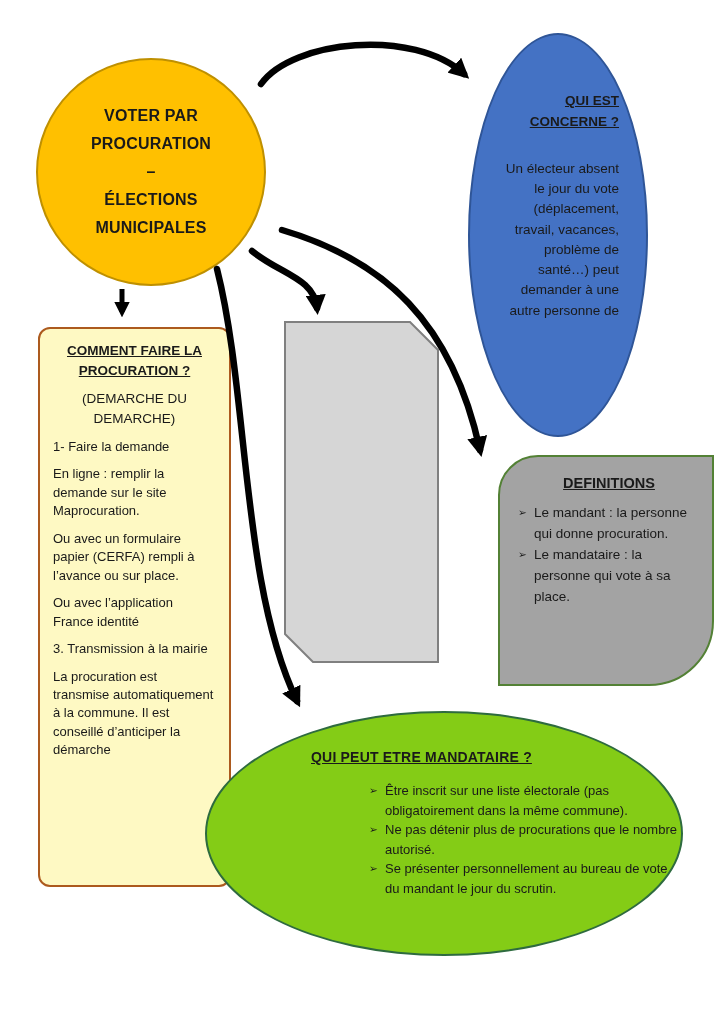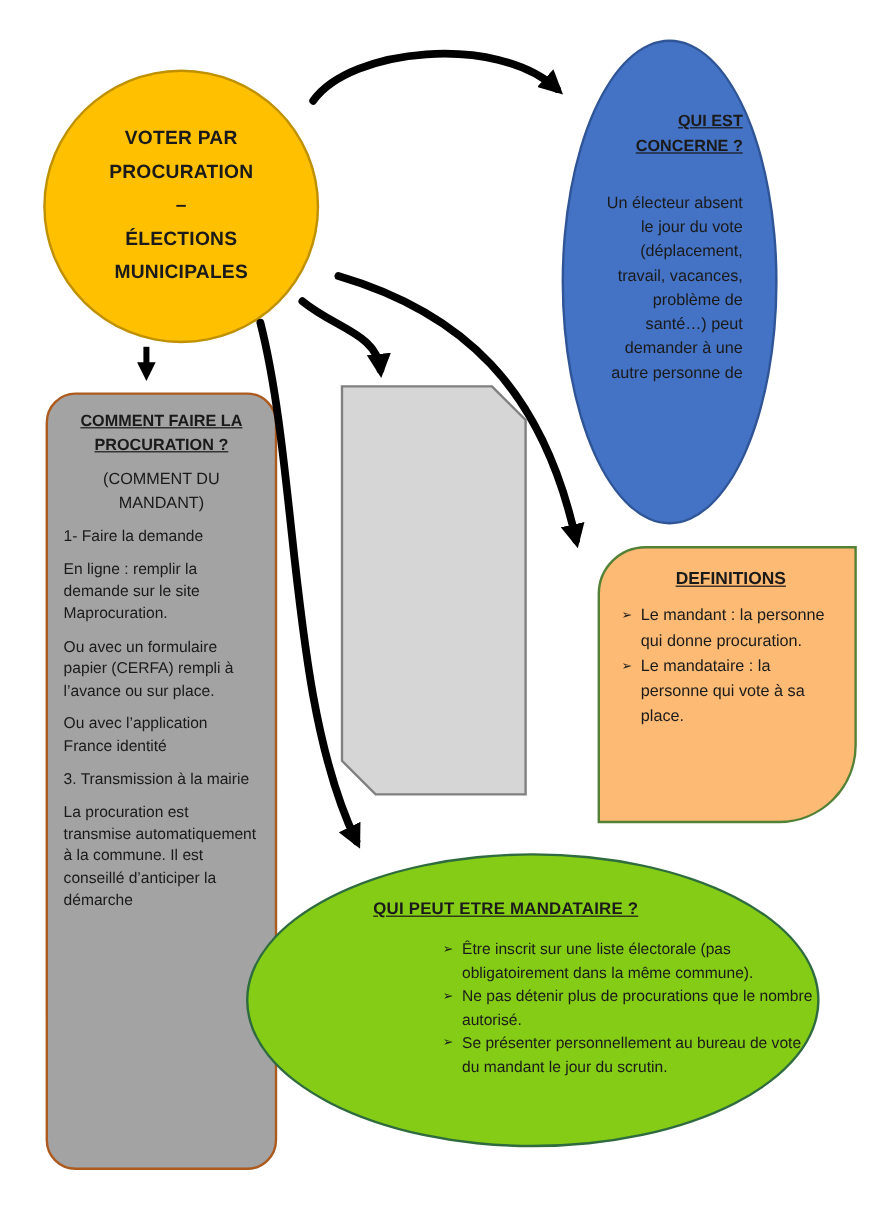--- a/index.html
+++ b/index.html
@@ -18,36 +18,36 @@
   
   #blue{
     left:468px;top:33px;width:180px;height:404px;border-radius:50%;
     background:#4472C4;border:2px solid #2F5597;z-index:2;
     padding:56px 27px 0 27px;text-align:right;
   }
   #blue .title{font-weight:bold;font-size:13.5px;text-decoration:underline;line-height:1.55;margin-bottom:26px;}
   #blue .body{font-size:13.5px;line-height:1.5;}
   
   #orange{
-    left:38px;top:327px;width:193px;height:648px;border-radius:25px;
-    background:#a3a3a3;border:2.5px solid #AC5A1E;z-index:2;
+    left:38px;top:327px;width:193px;height:560px;border-radius:12px;
+    background:#fef9c3;border:2.5px solid #AC5A1E;z-index:2;
     padding:12px 13px;
   }
   #orange .title{font-weight:bold;font-size:13.5px;text-decoration:underline;text-align:center;line-height:1.5;margin-bottom:7px;}
   #orange .sub{font-size:13.5px;text-align:center;line-height:1.5;margin-bottom:9px;}
   #orange .p{font-size:13px;line-height:1.42;margin-bottom:9px;}
   
   #grayText{
     left:291px;top:336px;width:141px;z-index:2;
   }
   #grayText .title{font-weight:bold;font-size:13.5px;text-decoration:underline;text-align:center;line-height:1.55;margin-bottom:10px;}
   
   #defs{
     left:498px;top:455px;width:216px;height:231px;
-    background:#fdba74;border:2px solid #538135;border-radius:40px 0 65px 0;z-index:2;
+    background:#a3a3a3;border:2px solid #538135;border-radius:40px 0 65px 0;z-index:2;
     padding:16px 12px 0 18px;
   }
   #defs .title{font-weight:bold;font-size:14.5px;text-decoration:underline;text-align:center;line-height:1.4;margin-bottom:10px;}
   
   #greenEllipse{
     left:205px;top:711px;width:478px;height:245px;border-radius:50%;
     background:#84cc16;border:2px solid #2E6B3F;z-index:2;
   }
   #greenEllipse .title{
     position:absolute;left:104px;top:36px;font-weight:bold;font-size:14px;
@@ -77,21 +77,21 @@
 MUNICIPALES</div>
   </div>
 
   <div id="blue" class="shape">
     <div class="title">QUI EST CONCERNE ?</div>
     <div class="body">Un électeur absent le jour du vote (déplacement, travail, vacances, problème de santé…) peut demander à une autre personne de</div>
   </div>
 
   <div id="orange" class="shape">
     <div class="title">COMMENT FAIRE LA PROCURATION ?</div>
-    <div class="sub">(COMMENT DU MANDANT)</div>
+    <div class="sub">(DEMARCHE DU DEMARCHE)</div>
     <div class="p">1- Faire la demande</div>
     <div class="p">En ligne : remplir la demande sur le site Maprocuration.</div>
     <div class="p">Ou avec un formulaire papier (CERFA) rempli à l’avance ou sur place.</div>
     <div class="p">Ou avec l’application France identité</div>
     <div class="p">3. Transmission à la mairie</div>
     <div class="p">La procuration est transmise automatiquement à la commune. Il est conseillé d’anticiper la démarche</div>
   </div>
 
   <div id="grayText" class="shape">
     <div class="title">QUE DOIT FAIRE LE MANDATAIRE LE JOUR DU VOTE ?</div>

